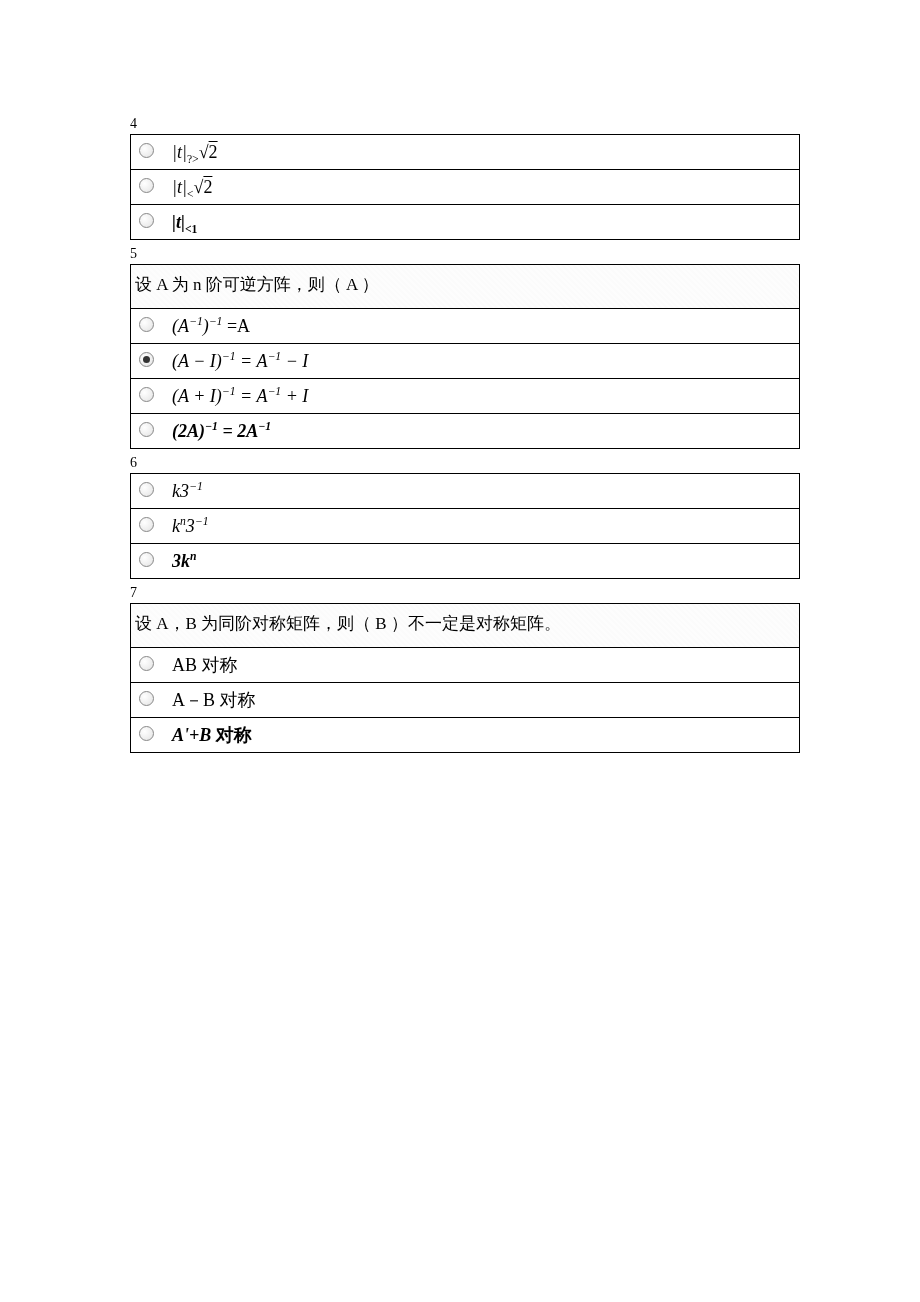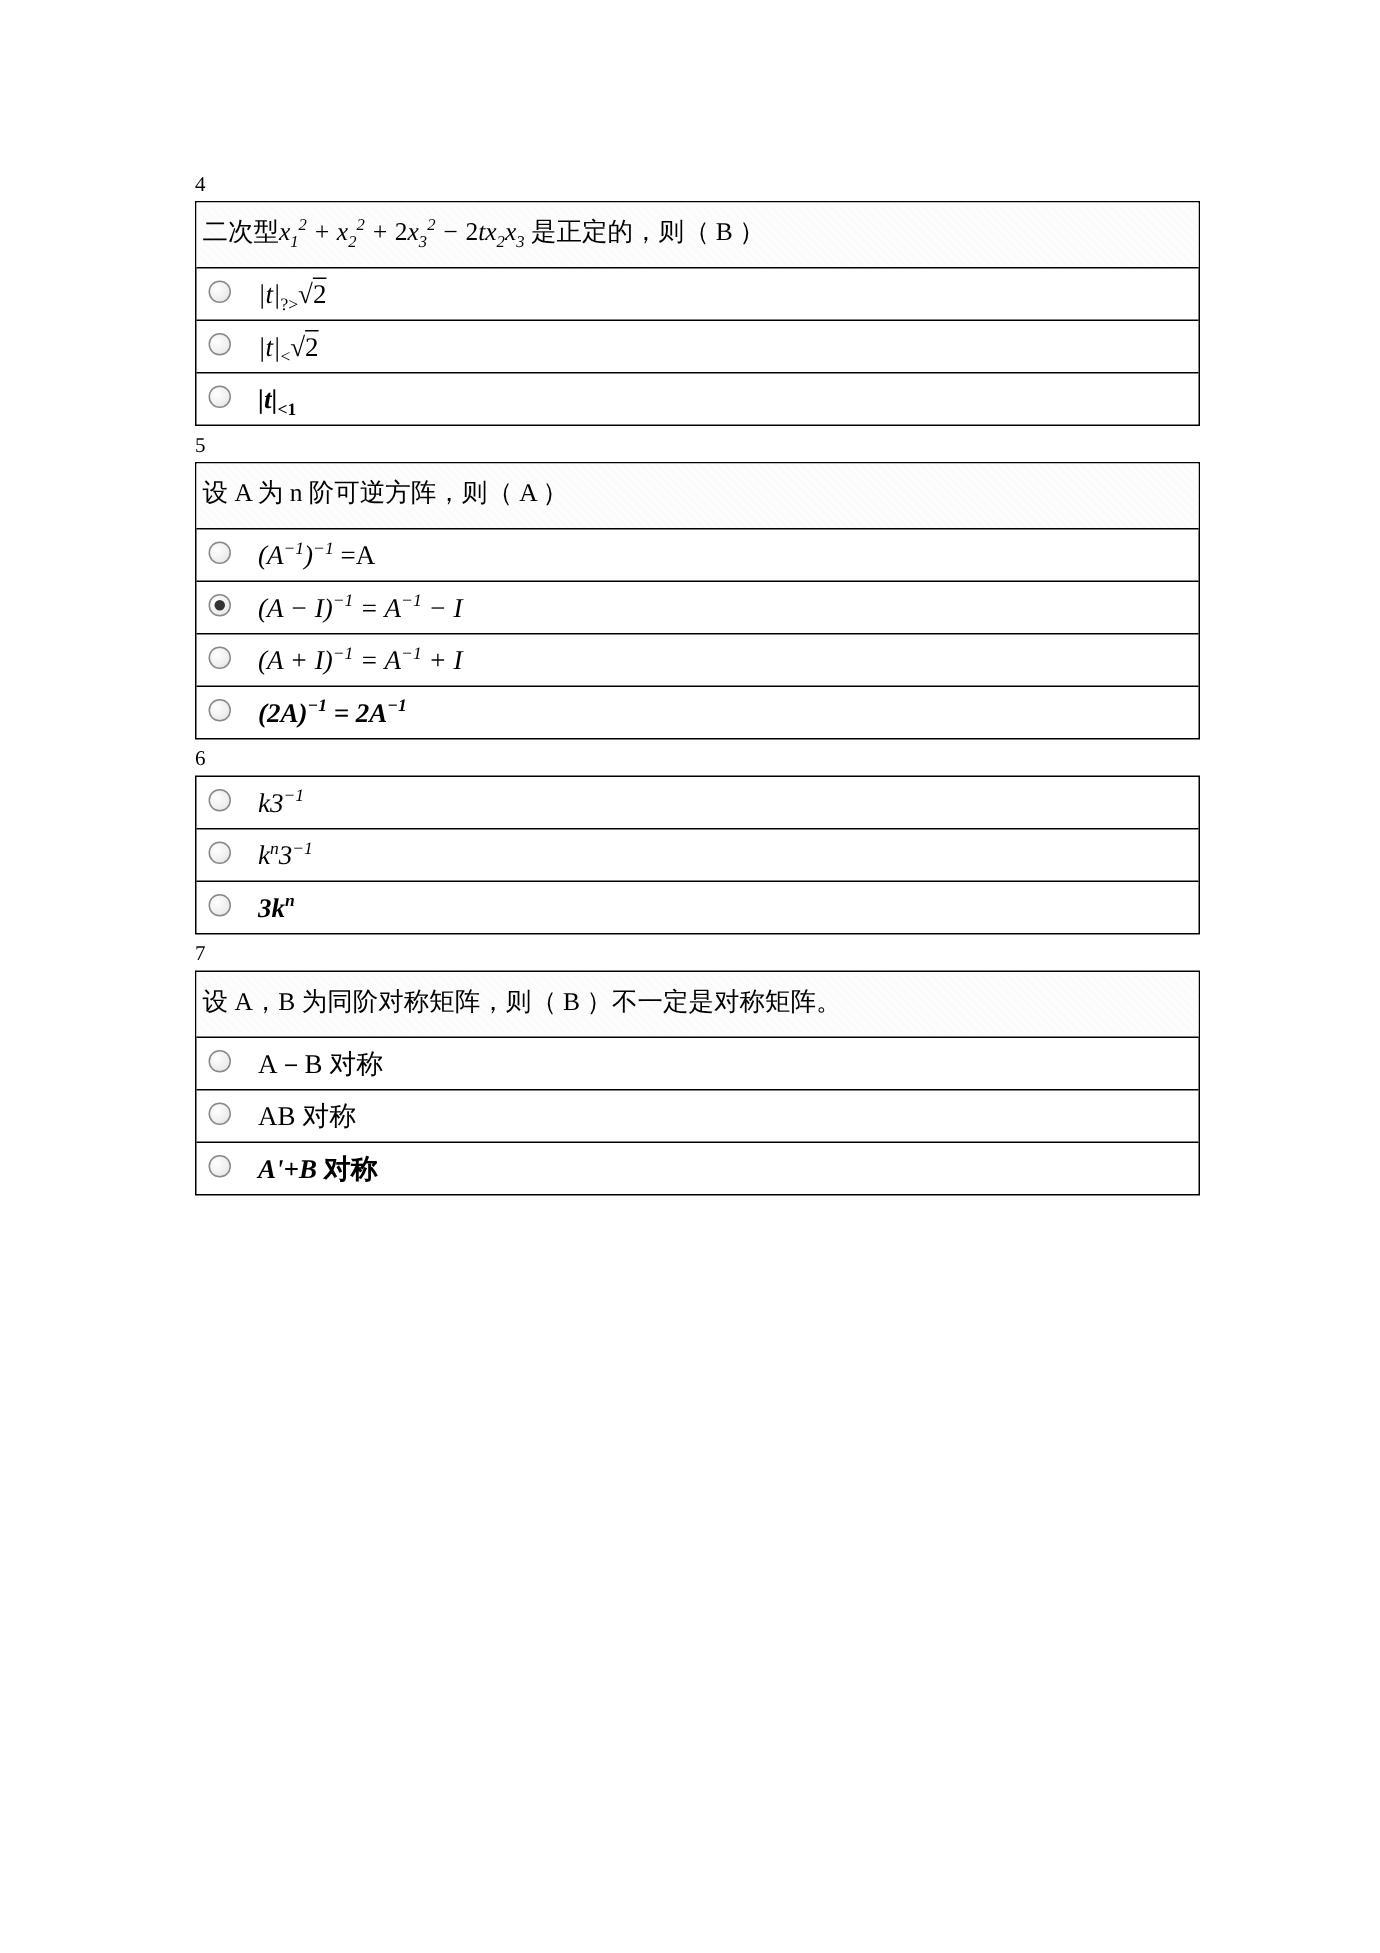--- a/index.html
+++ b/index.html
@@ -90,21 +90,20 @@
     font-family: "SimSun", "宋体", serif;
     font-style: normal;
   }
 </style>
 </head>
 <body>
 
 <div class="page" id="page">
     <div class="qnum">4</div>
     <div class="qblock">
-      <div class="stem">二次型<span class="math">x<sub>1</sub><sup>2</sup> + x<sub>2</sub><sup>2</sup> + <span class="upright">2</span>x<sub>3</sub><sup>2</sup> − <span class="upright">2</span>tx<sub>2</sub>x<sub>3</sub></span> 是正定的，则（ B ）</div>
       <div class="opt-row">
         <span class="radio"></span>
         <span class="opt-text">|<i>t</i>|<sub class="upright">?&gt;</sub><span class="sqrt">√<span class="ol">2</span></span></span>
       </div>
       <div class="opt-row">
         <span class="radio"></span>
         <span class="opt-text">|<i>t</i>|<sub class="upright">&lt;</sub><span class="sqrt">√<span class="ol">2</span></span></span>
       </div>
       <div class="opt-row">
         <span class="radio"></span>
@@ -144,24 +143,24 @@
       <div class="opt-row">
         <span class="radio"></span>
         <span class="opt-text">3<i>k</i><sup><i>n</i></sup></span>
       </div>
     </div>
     <div class="qnum">7</div>
     <div class="qblock">
       <div class="stem">设 A，B 为同阶对称矩阵，则（ B ）不一定是对称矩阵。</div>
       <div class="opt-row">
         <span class="radio"></span>
-        <span class="opt-text"><span class="cn">A－B 对称</span></span>
+        <span class="opt-text"><span class="cn">AB 对称</span></span>
       </div>
       <div class="opt-row">
         <span class="radio"></span>
-        <span class="opt-text"><span class="cn">AB 对称</span></span>
+        <span class="opt-text"><span class="cn">A－B 对称</span></span>
       </div>
       <div class="opt-row">
         <span class="radio"></span>
         <span class="opt-text"><i>A'</i>+<i>B</i> <span class="cn">对称</span></span>
       </div>
     </div>
   </div>
 
 </body></html>

